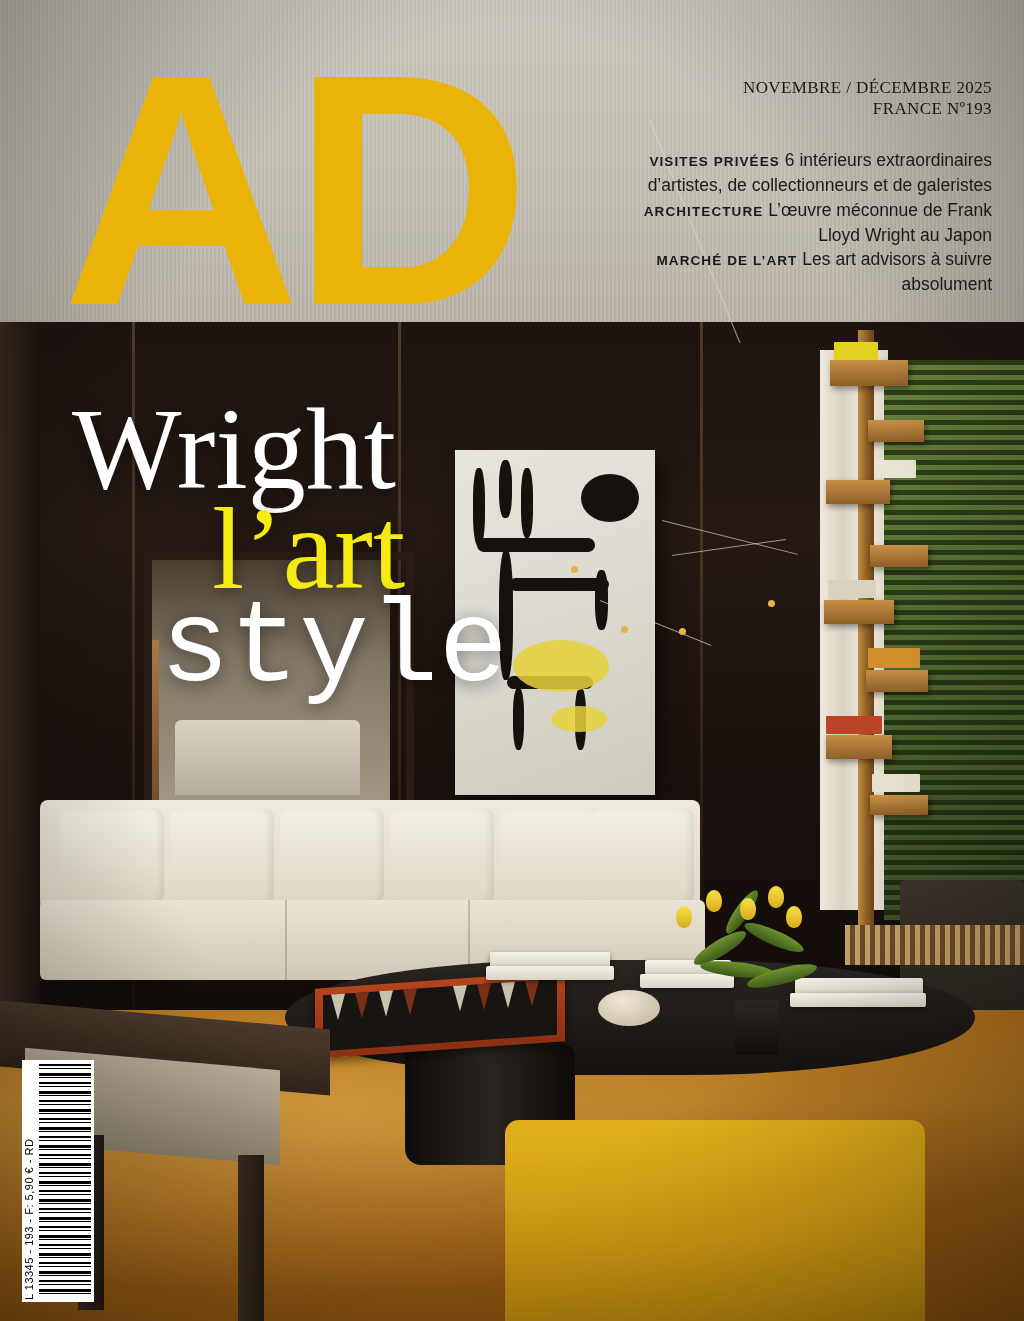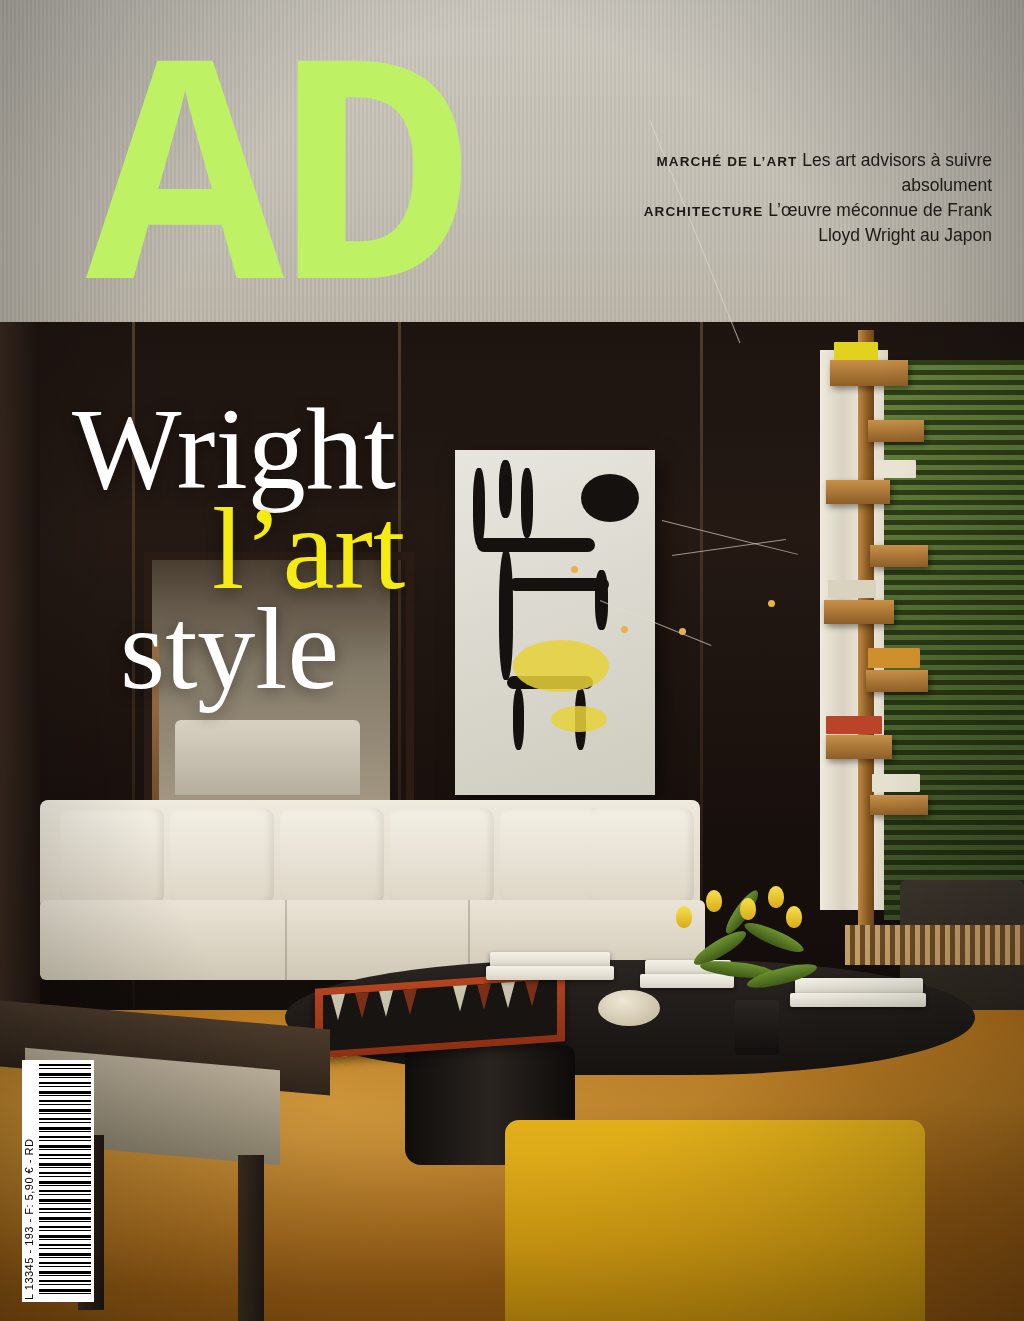--- a/index.html
+++ b/index.html
@@ -331,27 +331,26 @@
     font-family:"Liberation Serif", serif;
     color:#1b1713;
     line-height:1.22;
   }
   .issue .l1{ font-size:17px; letter-spacing:.4px; }
   .issue .l2{ font-size:17px; letter-spacing:.4px; }
 
   .ad-logo{
     position:absolute;
     left:62px; top:58px;
-    font-family:Liberation Mono, monospace;
+    font-family:Liberation Sans, sans-serif;
     font-weight:bold;
     font-size:330px;
     line-height:.8;
     letter-spacing:-8px;
-    color:#bef264;
-    margin-left:24px;
+    color:#eab308;
   }
 
   .coverlines{
     position:absolute;
     right:32px; top:148px;
     width:390px;
     text-align:right;
     color:#1d1a15;
     font-family:"Liberation Sans", sans-serif;
     font-size:17.5px;
@@ -367,21 +366,21 @@
     position:absolute;
     left:72px; top:400px;
     font-family:"Liberation Serif", serif;
     color:#ffffff;
     line-height:.86;
     text-shadow: 0 3px 16px rgba(0,0,0,.45);
   }
   .headline .l1{ display:block; font-size:116px; }
   .headline .l2{ display:block; font-size:116px; margin-left:140px; }
   .headline .l3{ display:block; font-size:116px; margin-left:26px; }
-  .headline .l4{ display:block; font-size:116px; margin-left:48px; }
+  .headline .l4{ display:block; font-size:116px; margin-left:88px;font-family:Liberation Mono, monospace; }
   .hl-yellow{ color:#f5ea12; }
 
   
   .barcode-wrap{
     position:absolute;
     left:22px; top:1060px;
     width:72px; height:242px;
     background:#ffffff;
     display:flex;
     align-items:stretch;
@@ -529,31 +528,39 @@
       <div class="bench-top"></div>
       <div class="bench-pad"></div>
       <div class="bench-leg" style="left:78px; top:120px;"></div>
       <div class="bench-leg" style="left:238px; top:140px;"></div>
     </div>
 
     <div class="vignette"></div>
   </div>
 
 
+  <div class="issue">
+    <div class="l1">NOVEMBRE / DÉCEMBRE 2025</div>
+    <div class="l2">FRANCE Nº193</div>
+  </div>
 
   <div class="ad-logo">AD</div>
 
   <div class="coverlines">
+    <div>
+      <span class="kicker">VISITES PRIVÉES</span>
+      <span>6 intérieurs extraordinaires d’artistes, de collectionneurs et de galeristes</span>
+    </div>
+    <div>
+      <span class="kicker">ARCHITECTURE</span>
+      <span>L’œuvre méconnue de Frank Lloyd Wright au Japon</span>
+    </div>
     <div>
       <span class="kicker">MARCHÉ DE L’ART</span>
       <span>Les art advisors à suivre absolument</span>
-    </div>
-    <div>
-      <span class="kicker">ARCHITECTURE</span>
-      <span>L’œuvre méconnue de Frank Lloyd Wright au Japon</span>
     </div>
   </div>
 
   <div class="headline">
     <span class="l1">Wright</span>
     <span class="l2 hl-yellow">l’art</span>
     <span class="l4">style</span>
   </div>
 
   <div class="barcode-wrap">

